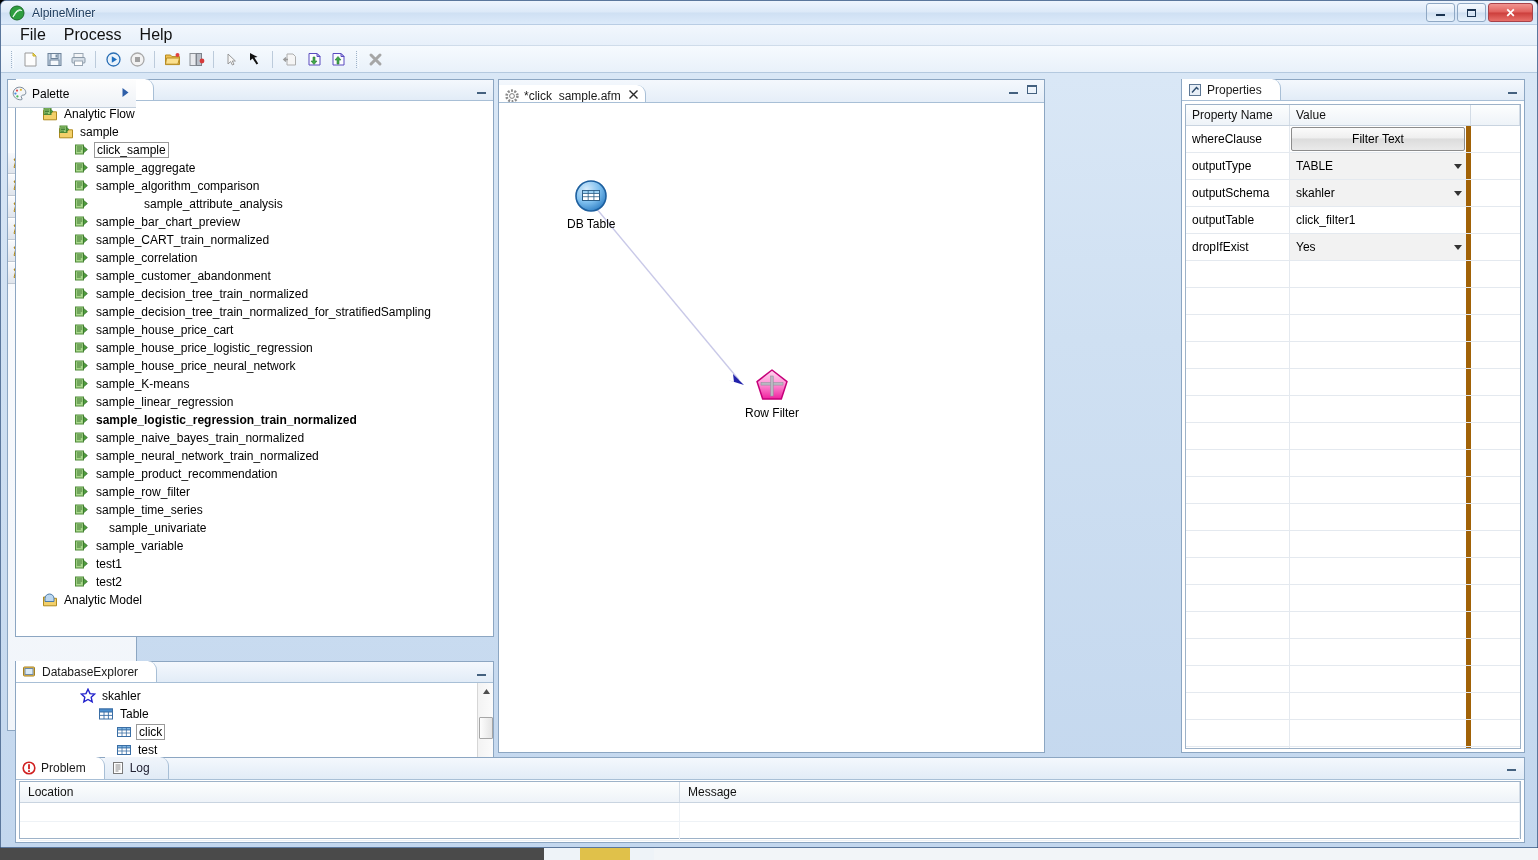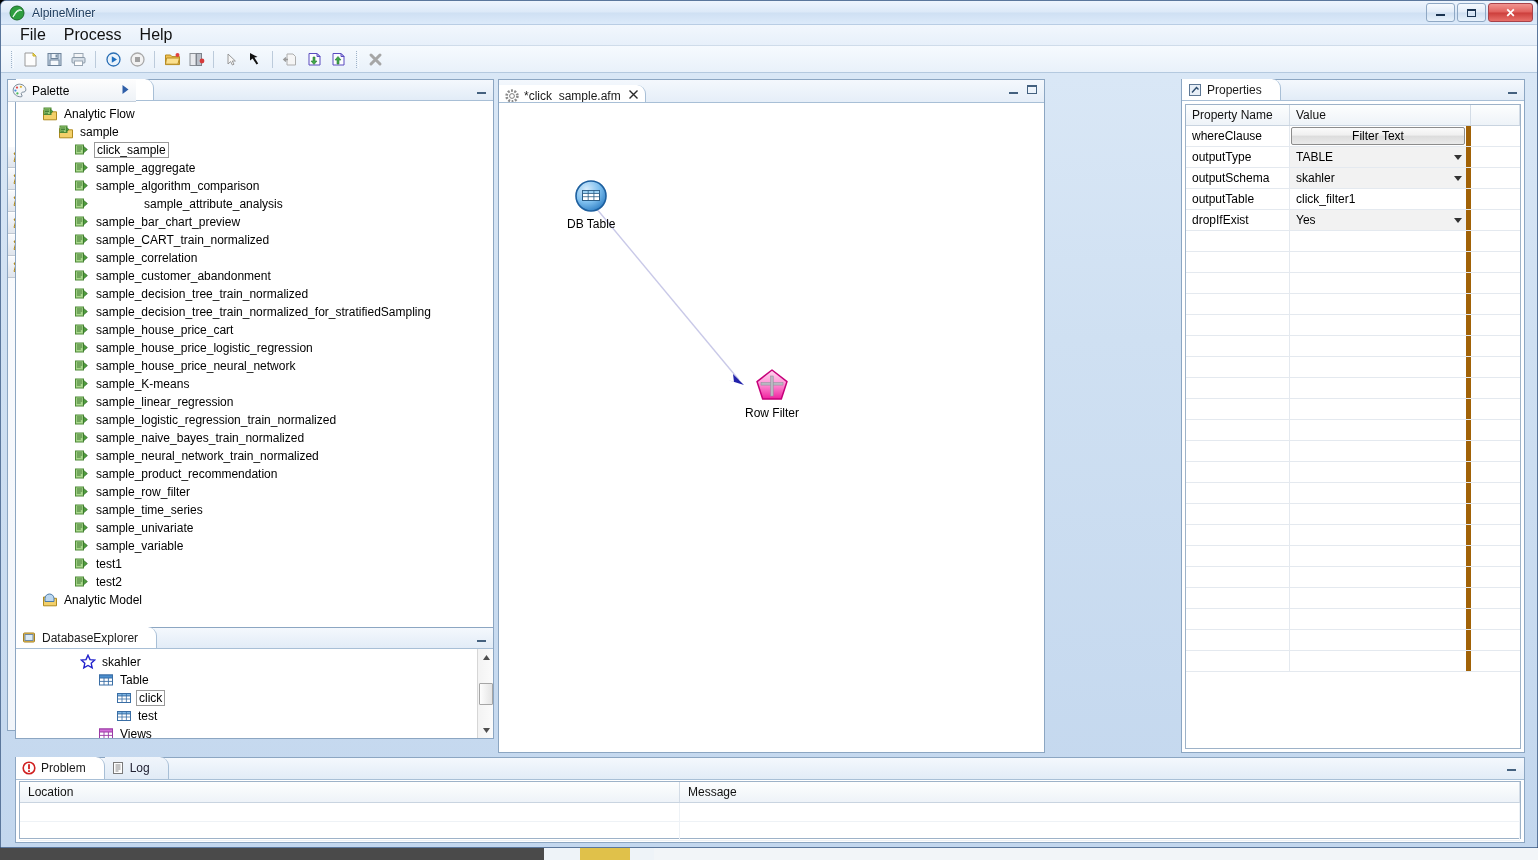--- a/index.html
+++ b/index.html
@@ -164,21 +164,21 @@
     white-space: nowrap; cursor: default;
   }
   .tree-row .tlabel { padding: 0 2px; }
   .tree-row.selected .tlabel {
     border: 1px solid #9a9a9a; background: #fff; padding: 0 2px;
     margin: -1px 0;
   }
   .tree-ico { width: 16px; height: 16px; margin-right: 4px; flex: none; }
 
   
-  #database-explorer { left: 8px; top: 548px; width: 479px; height: 112px; }
+  #database-explorer { left: 8px; top: 582px; width: 479px; height: 112px; }
   .db-scroll {
     position: absolute; right: 0; top: 0; bottom: 0; width: 16px;
     background: linear-gradient(to right, #f3f3f3, #fbfbfb);
     border-left: 1px solid #d6d6d6;
   }
   .sb-arrow {
     width: 16px; height: 16px;
     display: flex; align-items: center; justify-content: center;
     cursor: pointer;
   }
@@ -201,21 +201,21 @@
   .node { position: absolute; text-align: center; cursor: move; }
   .node-label { font-size: 12px; color: #000; margin-top: 1px; white-space: nowrap; }
 
   
   #palette {
     left: 1040px; top: 22px; width: 130px; height: 652px;
     background: linear-gradient(to bottom, #fbfcfe, #f1f5fa);
     border: 1px solid #8ca6c2;
   }
   .pal-header {
-    height: 22px; display: flex; align-items: center;
+    height: 28px; display: flex; align-items: center;
     padding: 0 4px; font-size: 12px; color: #000;
     background: linear-gradient(to bottom, #fdfdfd, #eef2f7);
     border-bottom: 1px solid #c3cfdc;
     position: relative;
   }
   .pal-header .pal-arrow { position: absolute; right: 6px; }
   .pal-tool {
     height: 22px; display: flex; align-items: center;
     padding-left: 10px; font-size: 12px; color: #000;
     cursor: pointer; background: #fff;
@@ -239,21 +239,21 @@
   .prop-head {
     display: flex; height: 21px;
     background: linear-gradient(to bottom, #fdfefe, #eef3f8);
     border-bottom: 1px solid #c9d4e0;
   }
   .prop-head div {
     font-size: 12px; color: #111;
     display: flex; align-items: center; padding-left: 6px;
     border-right: 1px solid #d3dce6;
   }
-  .prop-row { display: flex; height: 21px; border-bottom: 1px solid #e4e9ef; }
+  .prop-row { display: flex; height: 27px; border-bottom: 1px solid #e4e9ef; }
   .prop-name {
     width: 104px; flex: none;
     display: flex; align-items: center; padding-left: 6px;
     font-size: 12px; color: #000;
     border-right: 1px solid #e4e9ef;
   }
   .prop-val {
     width: 181px; flex: none; position: relative;
     display: flex; align-items: center; padding-left: 6px;
     font-size: 12px; color: #000;
@@ -593,21 +593,21 @@
               <span class="tlabel">sample_K-means</span>
             </div>
             <div class="tree-row" style="padding-left: 58px;">
               <span class="tree-ico"><svg width="16" height="16" viewBox="0 0 16 16">
                   <rect x="1.5" y="3" width="8" height="9" fill="#a9d88c" stroke="#4e8a38"></rect>
                   <path d="M2.8 5h5.4M2.8 7h5.4M2.8 9h4" stroke="#2f6b25" stroke-width="0.9"></path>
                   <path d="M9.4 4.2 l4 3.4 -4 3.4z" fill="#4f9e3c" stroke="#2f6b25" stroke-width="0.7"></path>
                 </svg></span>
               <span class="tlabel">sample_linear_regression</span>
             </div>
-            <div class="tree-row" style="padding-left: 58px;">
+            <div class="tree-row" style="padding-left: 58px; font-weight: bold;">
               <span class="tree-ico"><svg width="16" height="16" viewBox="0 0 16 16">
                   <rect x="1.5" y="3" width="8" height="9" fill="#a9d88c" stroke="#4e8a38"></rect>
                   <path d="M2.8 5h5.4M2.8 7h5.4M2.8 9h4" stroke="#2f6b25" stroke-width="0.9"></path>
                   <path d="M9.4 4.2 l4 3.4 -4 3.4z" fill="#4f9e3c" stroke="#2f6b25" stroke-width="0.7"></path>
                 </svg></span>
               <span class="tlabel">sample_logistic_regression_train_normalized</span>
             </div>
             <div class="tree-row" style="padding-left: 58px;">
               <span class="tree-ico"><svg width="16" height="16" viewBox="0 0 16 16">
                   <rect x="1.5" y="3" width="8" height="9" fill="#a9d88c" stroke="#4e8a38"></rect>
@@ -641,21 +641,21 @@
               <span class="tlabel">sample_row_filter</span>
             </div>
             <div class="tree-row" style="padding-left: 58px;">
               <span class="tree-ico"><svg width="16" height="16" viewBox="0 0 16 16">
                   <rect x="1.5" y="3" width="8" height="9" fill="#a9d88c" stroke="#4e8a38"></rect>
                   <path d="M2.8 5h5.4M2.8 7h5.4M2.8 9h4" stroke="#2f6b25" stroke-width="0.9"></path>
                   <path d="M9.4 4.2 l4 3.4 -4 3.4z" fill="#4f9e3c" stroke="#2f6b25" stroke-width="0.7"></path>
                 </svg></span>
               <span class="tlabel">sample_time_series</span>
             </div>
-            <div class="tree-row" style="padding-left: 58px;">
+            <div class="tree-row" style="padding-left: 58px; gap: 13px;">
               <span class="tree-ico"><svg width="16" height="16" viewBox="0 0 16 16">
                   <rect x="1.5" y="3" width="8" height="9" fill="#a9d88c" stroke="#4e8a38"></rect>
                   <path d="M2.8 5h5.4M2.8 7h5.4M2.8 9h4" stroke="#2f6b25" stroke-width="0.9"></path>
                   <path d="M9.4 4.2 l4 3.4 -4 3.4z" fill="#4f9e3c" stroke="#2f6b25" stroke-width="0.7"></path>
                 </svg></span>
               <span class="tlabel">sample_univariate</span>
             </div>
             <div class="tree-row" style="padding-left: 58px;">
               <span class="tree-ico"><svg width="16" height="16" viewBox="0 0 16 16">
                   <rect x="1.5" y="3" width="8" height="9" fill="#a9d88c" stroke="#4e8a38"></rect>

